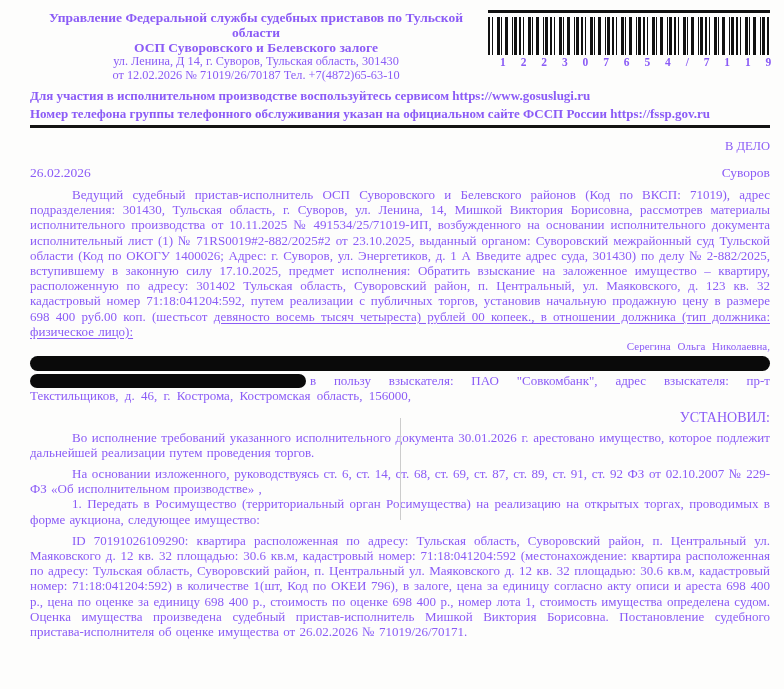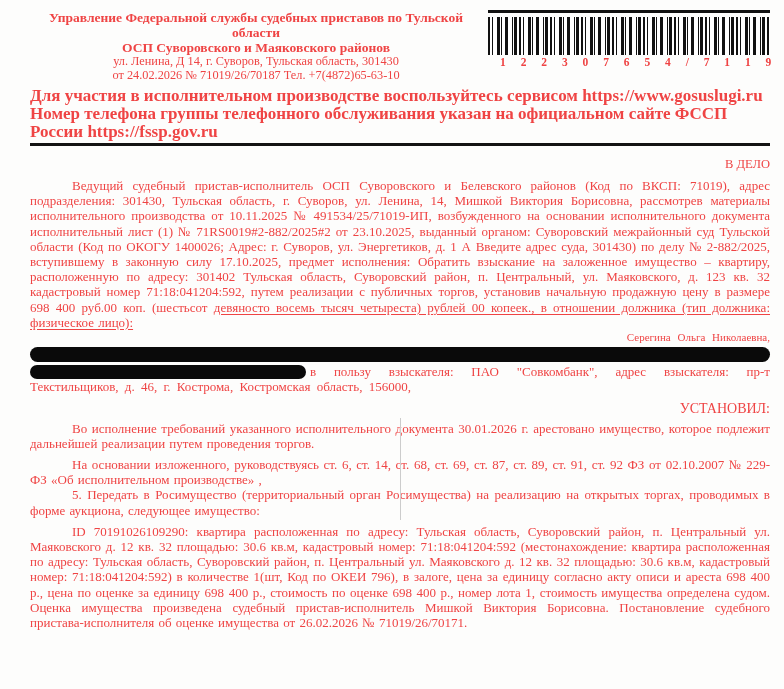--- a/index.html
+++ b/index.html
@@ -5,21 +5,21 @@
   html, body { margin: 0; padding: 0; background: #ffffff; }
   .page {
     position: relative;
     width: 784px;
     height: 689px;
     box-sizing: border-box;
     padding: 10px 14px 0 30px;
     background: #fdfdfc;
     overflow: hidden;
     font-family: "Liberation Serif", serif;
-    color: #ef4444;
+    color: #8b5cf6;
   }
   
   .header { display: flex; justify-content: space-between; align-items: flex-start; }
   .org { width: 452px; text-align: center; }
   .org-bold { font-weight: bold; font-size: 13.5px; line-height: 15px; }
   .org-small { font-size: 12.3px; line-height: 13.5px; }
   .barcode { width: 282px; }
   .barcode-topline { height: 3px; background: #111; margin-bottom: 4px; }
   .barcode-bars {
     height: 38px;
@@ -31,21 +31,21 @@
       #111 17px 20px, #fff 20px 24px,
       #111 24px 25px, #fff 25px 26px,
       #111 26px 29px, #fff 29px 31px);
   }
   .barcode-digits {
     font-weight: bold; font-size: 11.5px; letter-spacing: 6px;
     padding-left: 12px; margin-top: 1px; white-space: nowrap;
   }
   
   .notices { margin-top: 5px; }
-  .notice { font-weight: bold; font-size: 17px; line-height: 18px; }
+  .notice { font-weight: bold; font-size: 13px; line-height: 18px; }
   .rule { border-bottom: 3.5px solid #131313; margin-top: 2px; }
   .stamp { text-align: right; font-size: 12.5px; line-height: 15px; margin-top: 11px; }
   
   .title { text-align: center; font-size: 14px; line-height: 16px; margin-top: 11px; }
   .daterow { display: flex; justify-content: space-between; font-size: 13.5px; line-height: 16px; margin-top: 11px; }
   
   .para { margin: 0; font-size: 13px; line-height: 15.2px; word-spacing: 1px; }
   .j { text-align: justify; }
   .ind { text-indent: 42px; }
   .mt { margin-top: 6px; }
@@ -64,54 +64,58 @@
   .artifact { position: absolute; left: 400px; top: 418px; width: 1px; height: 102px; background: #cccccc; }
 </style>
 </head>
 <body>
 
 <div class="page">
 
   <div class="header">
     <div class="org">
       <div class="org-bold">Управление Федеральной службы судебных приставов по Тульской области</div>
-      <div class="org-bold">ОСП Суворовского и Маяковского районов</div>
+      <div class="org-bold">ОСП Суворовского и Белевского залоге</div>
       <div class="org-small">ул. Ленина, Д 14, г. Суворов, Тульская область, 301430</div>
-      <div class="org-small">от 24.02.2026 № 71019/26/70187 Тел. +7(4872)65-63-10</div>
+      <div class="org-small">от 12.02.2026 № 71019/26/70187 Тел. +7(4872)65-63-10</div>
     </div>
     <div class="barcode">
       <div class="barcode-topline"></div>
       <div class="barcode-bars"></div>
       <div class="barcode-digits">1 2 2 3 0 7 6 5 4 / 7 1 1 9</div>
     </div>
   </div>
 
   <div class="notices">
     <div class="notice">Для участия в исполнительном производстве воспользуйтесь сервисом https://www.gosuslugi.ru</div>
     <div class="notice">Номер телефона группы телефонного обслуживания указан на официальном сайте ФССП России https://fssp.gov.ru</div>
   </div>
 
   <div class="rule"></div>
 
   <div class="stamp">В ДЕЛО</div>
 
 
+  <div class="daterow">
+    <span>26.02.2026</span>
+    <span>Суворов</span>
+  </div>
 
   <p class="para j ind mt"><span>Ведущий судебный пристав-исполнитель ОСП Суворовского и Белевского районов (Код по ВКСП: 71019), адрес подразделения: 301430, Тульская область, г. Суворов, ул. Ленина, 14, Мишкой Виктория Борисовна, рассмотрев материалы исполнительного производства от 10.11.2025 № 491534/25/71019-ИП, возбужденного на основании исполнительного документа исполнительный лист (1) № 71RS0019#2-882/2025#2 от 23.10.2025, выданный органом: Суворовский межрайонный суд Тульской области (Код по ОКОГУ 1400026; Адрес: г. Суворов, ул. Энергетиков, д. 1 А Введите адрес суда, 301430) по делу № 2-882/2025, вступившему в законную силу 17.10.2025, предмет исполнения: Обратить взыскание на заложенное имущество – квартиру, расположенную по адресу: 301402 Тульская область, Суворовский район, п. Центральный, ул. Маяковского, д. 123 кв. 32 кадастровый номер 71:18:041204:592, путем реализации с публичных торгов, установив начальную продажную цену в размере 698 400 руб.00 коп. (шестьсот </span><span class="ul">девяносто восемь тысяч четыреста) рублей 00 копеек., в отношении должника (тип должника: физическое лицо):</span></p>
 
   <div class="redline1">
     <span>Серегина Ольга Николаевна,</span>
     <span class="bar bar-grow"></span>
   </div>
   <div class="bar bar-full"></div>
   <p class="para j claimant"><span class="bar bar-inline"></span><span>в пользу взыскателя: ПАО "Совкомбанк", адрес взыскателя: пр-т Текстильщиков, д. 46, г. Кострома, Костромская область, 156000,</span></p>
 
   <div class="center-head">УСТАНОВИЛ:</div>
 
   <p class="para j ind">Во исполнение требований указанного исполнительного документа 30.01.2026 г. арестовано имущество, которое подлежит дальнейшей реализации путем проведения торгов.</p>
   <p class="para j ind mt">На основании изложенного, руководствуясь ст. 6, ст. 14, ст. 68, ст. 69, ст. 87, ст. 89, ст. 91, ст. 92 ФЗ от 02.10.2007 № 229-ФЗ «Об исполнительном производстве» ,</p>
 
 
-  <p class="para j ind">5. Передать в Росимущество (территориальный орган Росимущества) на реализацию на открытых торгах, проводимых в форме аукциона, следующее имущество:</p>
+  <p class="para j ind">1. Передать в Росимущество (территориальный орган Росимущества) на реализацию на открытых торгах, проводимых в форме аукциона, следующее имущество:</p>
   <p class="para j ind mt">ID 70191026109290: квартира расположенная по адресу: Тульская область, Суворовский район, п. Центральный ул. Маяковского д. 12 кв. 32 площадью: 30.6 кв.м, кадастровый номер: 71:18:041204:592 (местонахождение: квартира расположенная по адресу: Тульская область, Суворовский район, п. Центральный ул. Маяковского д. 12 кв. 32 площадью: 30.6 кв.м, кадастровый номер: 71:18:041204:592) в количестве 1(шт, Код по ОКЕИ 796), в залоге, цена за единицу согласно акту описи и ареста 698 400 р., цена по оценке за единицу 698 400 р., стоимость по оценке 698 400 р., номер лота 1, стоимость имущества определена судом. Оценка имущества произведена судебный пристав-исполнитель Мишкой Виктория Борисовна. Постановление судебного пристава-исполнителя об оценке имущества от 26.02.2026 № 71019/26/70171.</p>
 
   <div class="artifact"></div>
 </div>
 
 </body></html>

